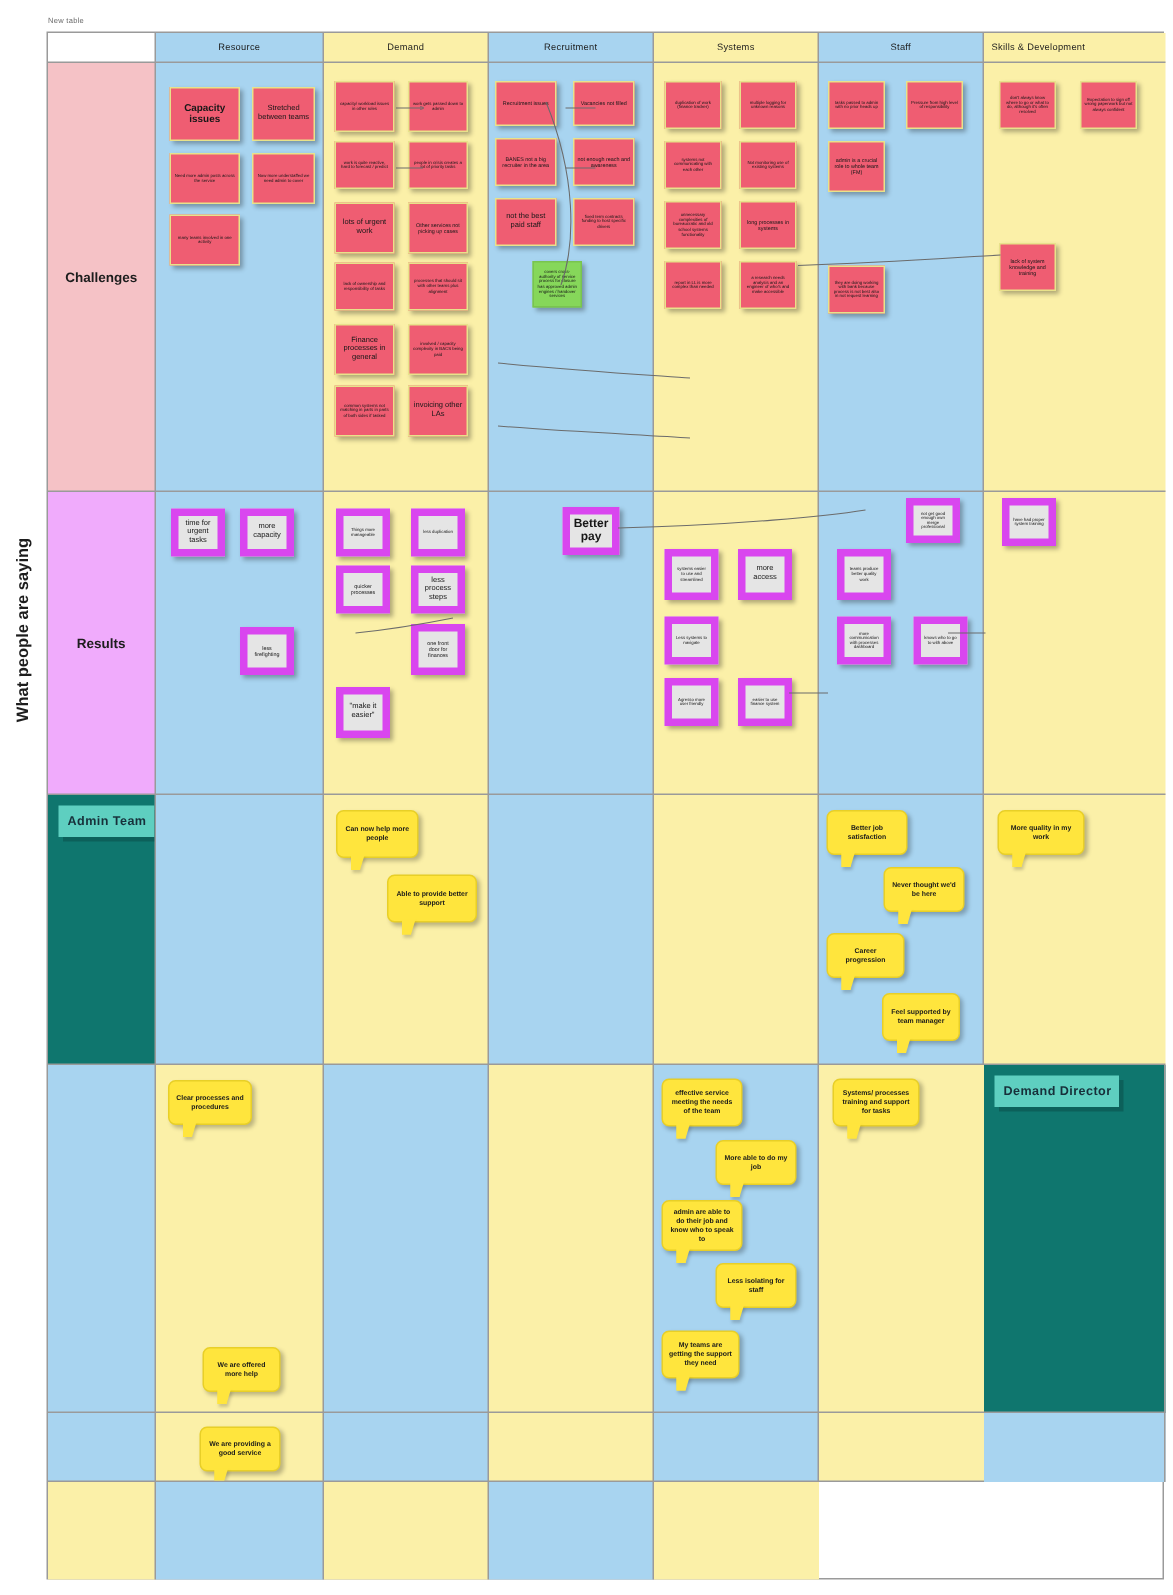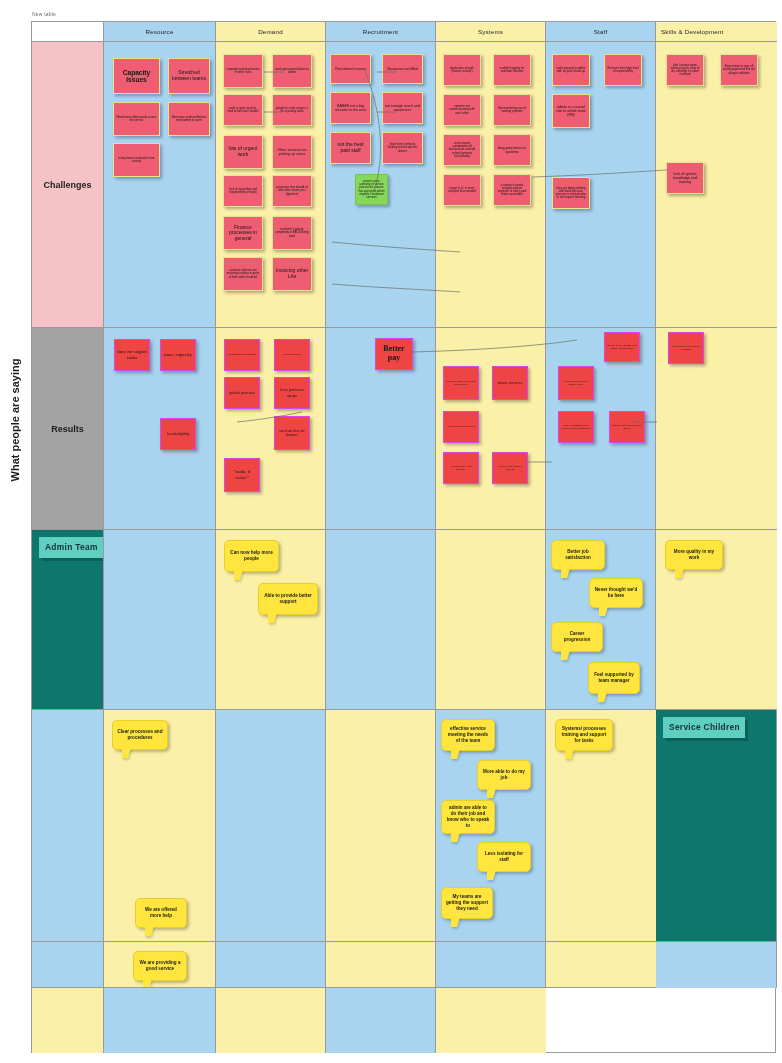--- a/index.html
+++ b/index.html
@@ -44,21 +44,21 @@
   .cell.lastrow { border-bottom: none; }
   .hdr {
     display: flex; align-items: center; justify-content: center;
     font-size: 6.2px; color: #1d1d1d; letter-spacing: .2px;
   }
   .hdr.left { justify-content: flex-start; padding-left: 5px; }
   .c-white { background: #ffffff; }
   .c-blue  { background: #a8d4f0; }
   .c-yellow{ background: #fbf0a8; }
   .c-pink  { background: #f5c2c6; }
-  .c-green { background: #a3a3a3; }
+  .c-green { background: #f0abfc; }
   .c-purple{ background: #0f766e; }
 
   .rowlabel {
     display: flex; align-items: center; justify-content: center;
     font-size: 9px; font-weight: bold; color: #1d1d1d;
   }
   .rowlabel.top { align-items: flex-start; justify-content: flex-start; padding: 7px 0 0 7px; }
   .tealtag {
     background: #5ecfc0; color: #17303a; font-weight: bold;
     font-size: 8.4px; line-height: 12px; padding: 4px 5px 5px 6px;
@@ -72,21 +72,21 @@
     box-shadow: 2px 2px 3px rgba(0,0,0,.30);
     display: flex; align-items: center; justify-content: center;
     text-align: center;
     color: #171717;
     padding: 2px;
     line-height: 1.12;
     word-break: break-word;
     overflow: hidden;
   }
   .note.pink  { background: #ef5d72; border: 1px solid #e8e28a; }
-  .note.lime  { background: #ef4444; border: 1px solid #d946ef; font-family: Liberation Serif, serif; }
+  .note.lime  { background: #e5e5e5; border: 5px solid #d946ef; }
   .note.grn   { background: #86d75a; border: 1px solid #79c44f; }
 
   .f4 { font-size: 2.9px; }
   .f5 { font-size: 3.6px; }
   .f6 { font-size: 5.0px; }
   .f7 { font-size: 6.6px; font-weight: bold; }
   .f8 { font-size: 8.0px; font-weight: bold; }
 
   
   .bubble {
@@ -264,21 +264,21 @@
       <div class="bubble" style="left:41px; top:50px;  width:54px; height:30px;">More able to do my job</div>
       <div class="bubble" style="left:5px;  top:90px;  width:54px; height:34px;">admin are able to do their job and know who to speak to</div>
       <div class="bubble" style="left:41px; top:132px; width:54px; height:30px;">Less isolating for staff</div>
       <div class="bubble" style="left:5px;  top:177px; width:52px; height:32px;">My teams are getting the support they need</div>
     </div>
     <div class="cell c-yellow lastcol">
       <div class="bubble" style="left:9px; top:9px; width:58px; height:32px;">Systems/ processes training and support for tasks</div>
     </div>
 
     <div class="cell rowlabel top c-purple">
-      <div class="tealtag">Service Children</div>
+      <div class="tealtag">Demand Director</div>
     </div>
     <div class="cell c-blue"></div>
     <div class="cell c-yellow">
       <div class="bubble" style="left:29px; top:9px; width:54px; height:30px;">We are providing a good service</div>
     </div>
     <div class="cell c-blue"></div>
     <div class="cell c-yellow"></div>
     <div class="cell c-blue"></div>
     <div class="cell c-yellow lastcol"></div>
 

